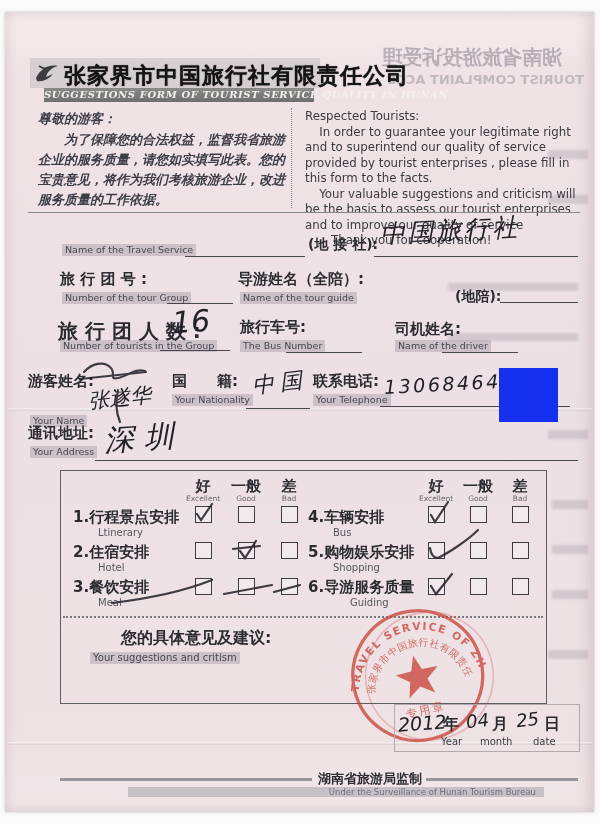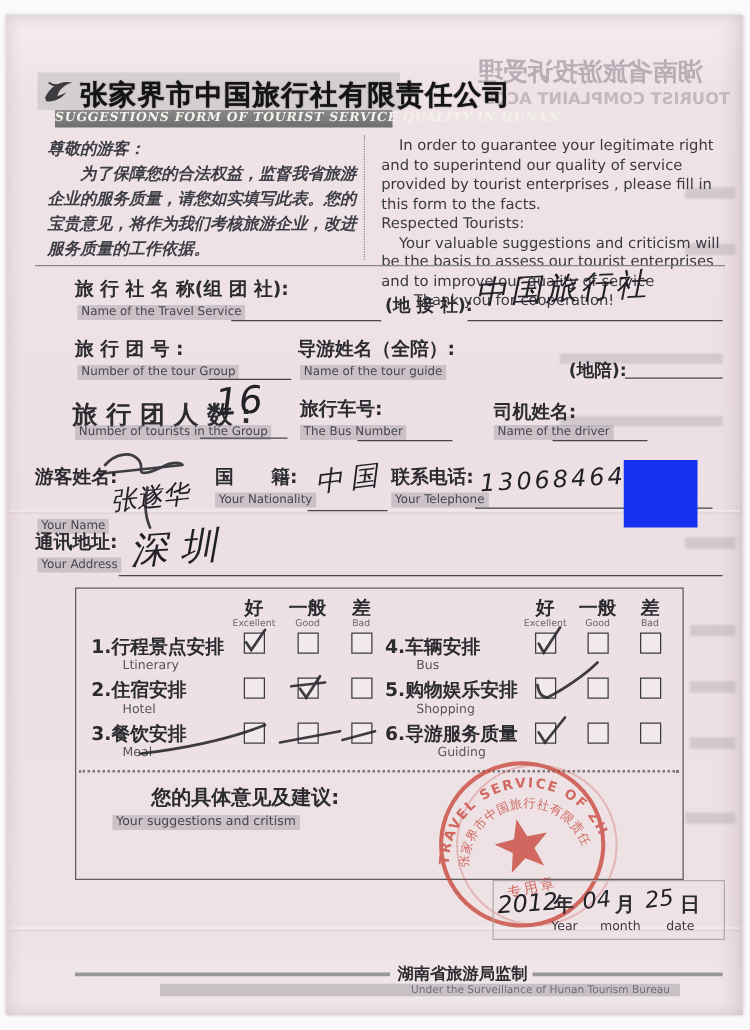--- a/index.html
+++ b/index.html
@@ -53,28 +53,27 @@
   </svg>
   <div class="abs title-cn" style="left:64px;top:61px;">张家界市中国旅行社有限责任公司</div>
   <div class="abs titlebar" style="left:44px;top:88px;width:270px;height:14px;">SUGGESTIONS FORM OF TOURIST SERVICE QUALITY IN HUNAN</div>
 
   <div class="abs" style="left:291px;top:108px;height:100px;border-left:1.5px dotted #8d8d93;"></div>
   <div class="abs hand" style="left:38px;top:110px;width:248px;font-size:13px;font-weight:bold;color:#3e3e46;white-space:normal;">
     <div>尊敬的游客：</div>
     <div style="text-indent:2em;line-height:20px;margin-top:2px;">为了保障您的合法权益，监督我省旅游企业的服务质量，请您如实填写此表。您的宝贵意见，将作为我们考核旅游企业，改进服务质量的工作依据。</div>
   </div>
   <div class="abs" style="left:305px;top:109px;width:275px;font-size:11.8px;color:#3a3a40;line-height:15.5px;">
+    <div>Respected Tourists:</div>
     <div style="text-indent:1.2em;">In order to guarantee your legitimate right and to superintend our quality of service provided by tourist enterprises , please fill in this form to the facts.</div>
-    <div>Respected Tourists:</div>
     <div style="text-indent:1.2em;">Your valuable suggestions and criticism will be the basis to assess our tourist enterprises and to improve our quality of service</div>
     <div style="text-indent:2.2em;">Thank you for cooperation!</div>
   </div>
   <div class="abs" style="left:28px;top:212px;width:552px;border-top:1.5px solid #86868c;"></div>
 
-  <div class="abs cn-label" style="left:60px;top:222px;font-size:15px;">旅 行 社 名 称(组 团 社):</div>
   <div class="abs en-sub" style="left:62px;top:244px;">Name of the Travel Service</div>
   <div class="abs uline" style="left:185px;top:256px;width:120px;"></div>
   <div class="abs cn-label" style="left:308px;top:236px;font-size:14px;">(地 接 社):</div>
   <div class="abs hand" style="left:380px;top:214px;font-size:25px;letter-spacing:3px;transform:rotate(-3deg);">中国旅行社</div>
   <div class="abs uline" style="left:374px;top:256px;width:204px;"></div>
 
   <div class="abs cn-label" style="left:60px;top:270px;font-size:15px;">旅 行 团 号 :</div>
   <div class="abs en-sub" style="left:62px;top:292px;">Number of the tour Group</div>
   <div class="abs uline" style="left:167px;top:303px;width:66px;"></div>
   <div class="abs cn-label" style="left:238px;top:270px;font-size:15px;">导游姓名（全陪）:</div>

